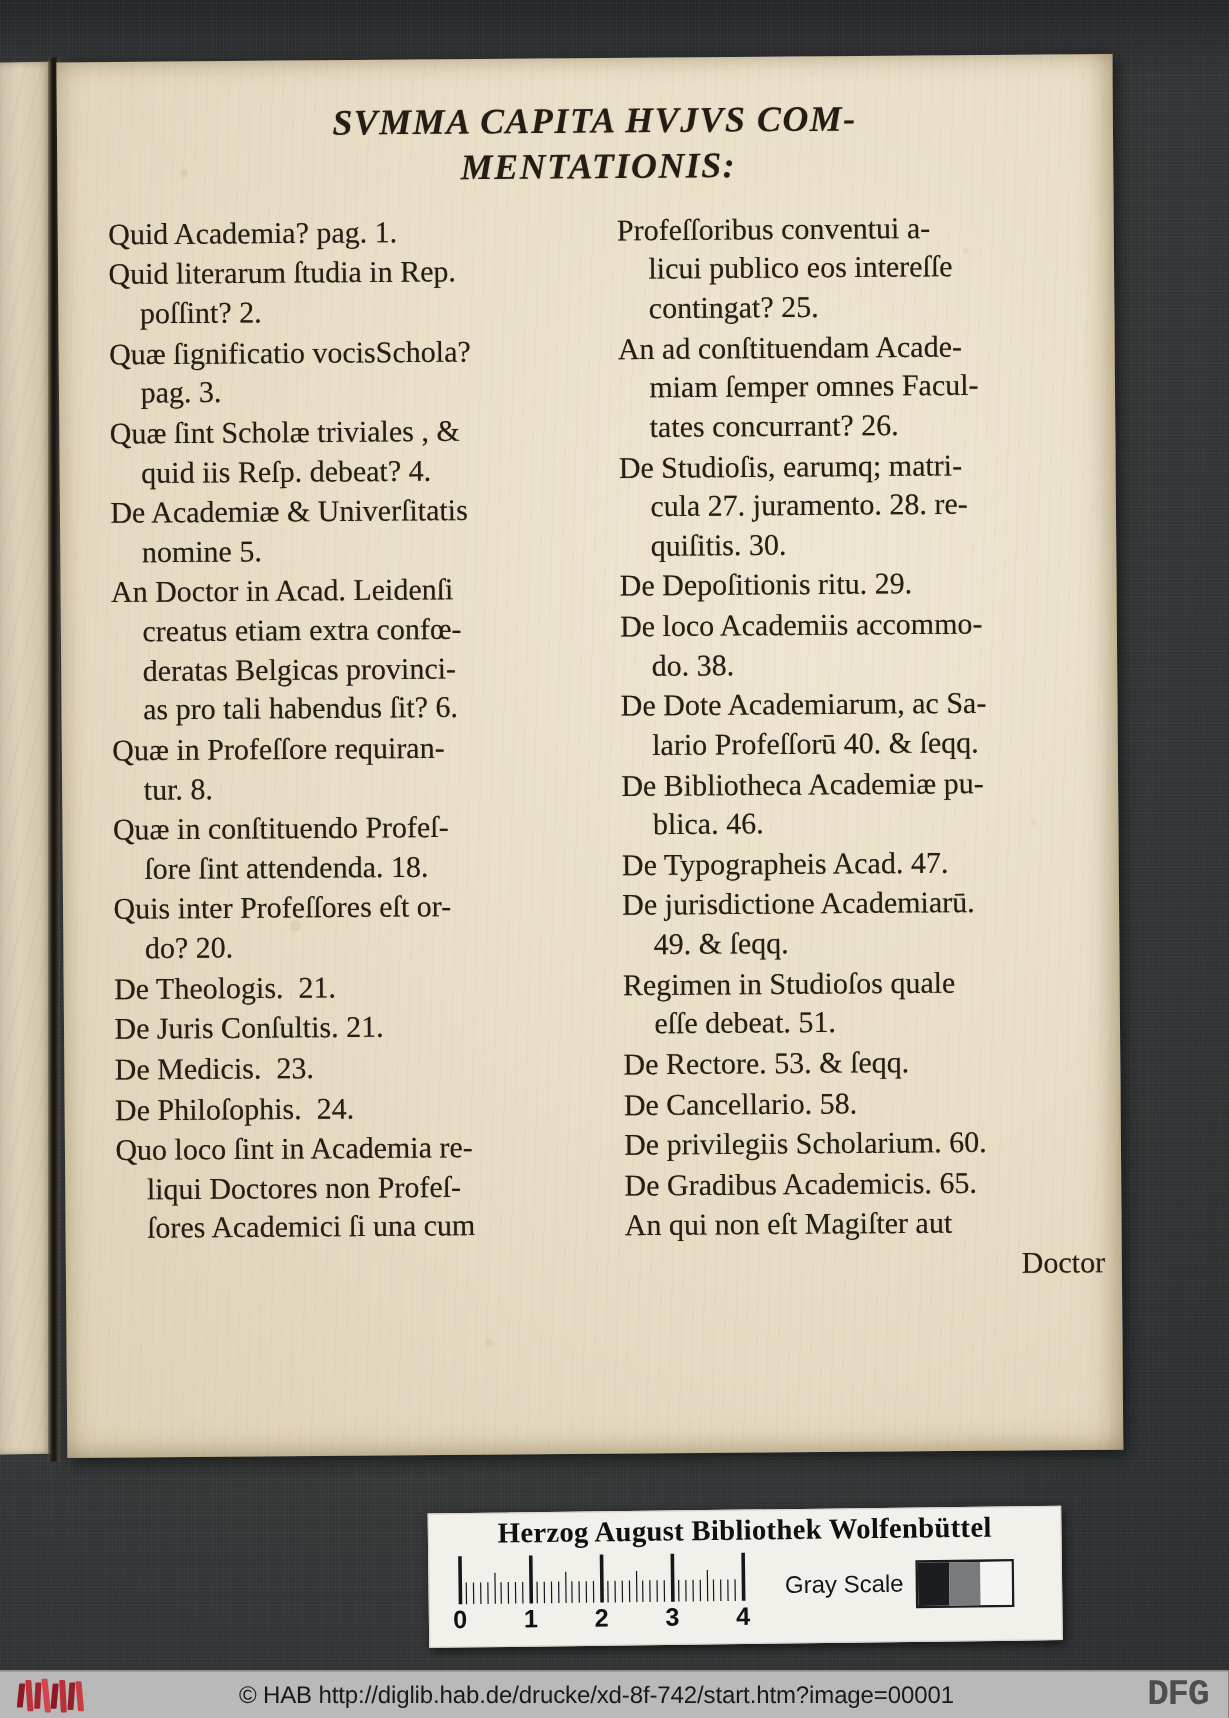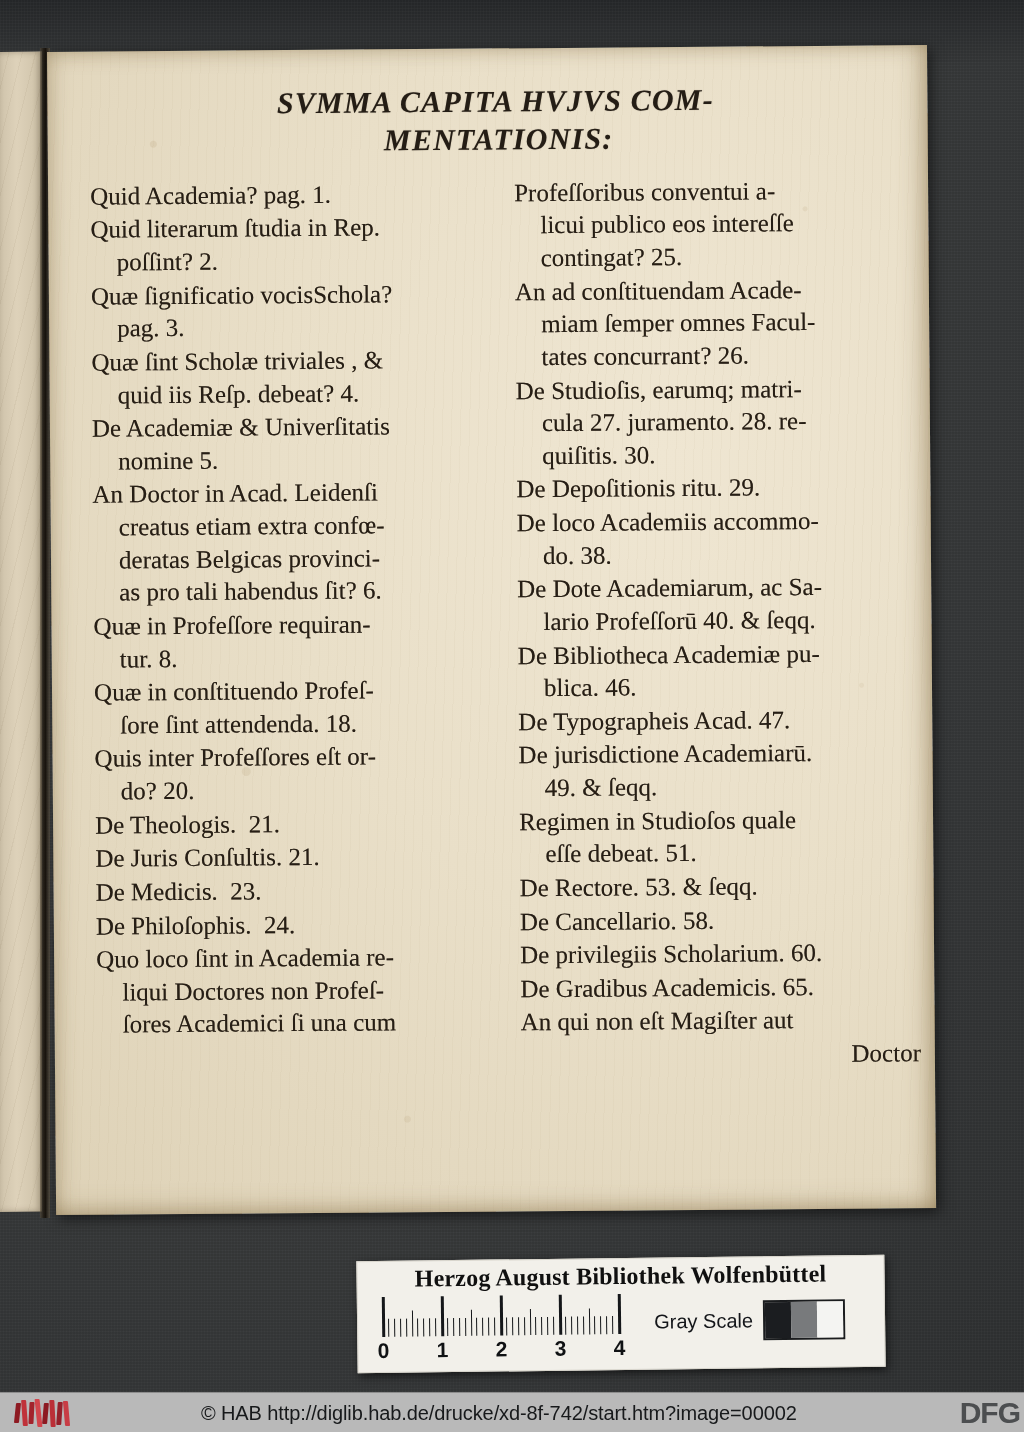--- a/index.html
+++ b/index.html
@@ -246,26 +246,26 @@
     flex: 1;
     text-align: center;
     font-family: "Liberation Sans", sans-serif;
     font-size: 20px;
     color: #17191b;
     letter-spacing: -.1px;
     white-space: nowrap;
     margin-left: -40px;
   }
   #dfg-logo {
-    font-family: Liberation Sans, sans-serif;
+    font-family: Liberation Mono, monospace;
     font-weight: bold;
     font-size: 30px;
     letter-spacing: -1px;
     color: #4c4e50;
-    margin-right: 4px;
+    margin-right: 17px;
   }
 </style>
 </head>
 <body>
 
 <div id="backdrop">
   <div id="backdrop-top"></div>
 </div>
 
 <div id="facing-page"></div>
@@ -470,15 +470,15 @@
   <div id="hab-logo">
       <i style="background: rgb(141, 26, 34); height: 20px; transform: skewX(-6deg);"></i>
       <i style="background: rgb(192, 50, 58); height: 26px; transform: skewX(4deg);"></i>
       <i style="background: rgb(163, 35, 44); height: 22px; transform: skewX(-3deg);"></i>
       <i style="background: rgb(210, 69, 76); height: 28px; transform: skewX(6deg);"></i>
       <i style="background: rgb(141, 26, 34); height: 21px; transform: skewX(-5deg);"></i>
       <i style="background: rgb(187, 47, 55); height: 27px; transform: skewX(3deg);"></i>
       <i style="background: rgb(150, 32, 42); height: 23px; transform: skewX(-4deg);"></i>
       <i style="background: rgb(200, 61, 69); height: 25px; transform: skewX(5deg);"></i>
     </div>
-  <div id="footer-text">© HAB http://diglib.hab.de/drucke/xd-8f-742/start.htm?image=00002</div>
+  <div id="footer-text">© HAB http://diglib.hab.de/drucke/xd-8f-742/start.htm?image=00001</div>
   <div id="dfg-logo">DFG</div>
 </div>
 
 </body></html>

